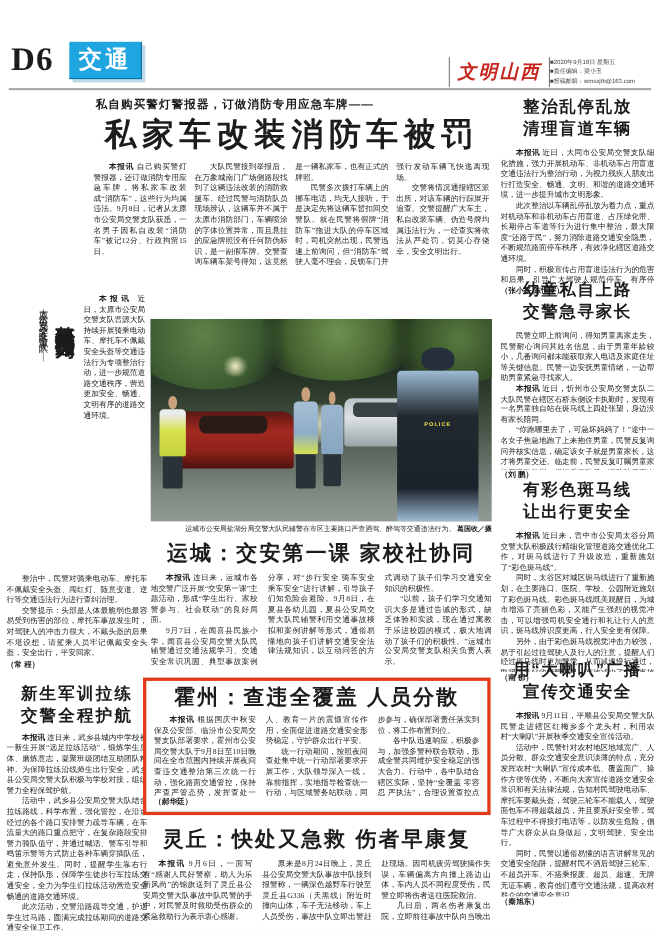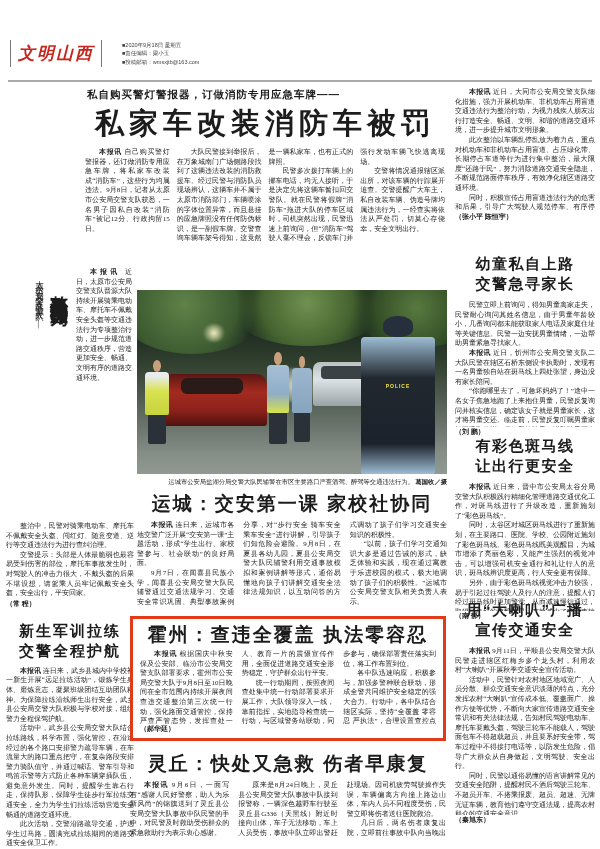--- a/index.html
+++ b/index.html
@@ -5,21 +5,21 @@
   html,body{margin:0;padding:0;background:#e8e8e6;}
   .page{position:relative;width:600px;height:849px;background:#fff;margin:0 auto;overflow:hidden;
         font-family:"Liberation Serif","DejaVu Serif",serif;color:#1c1c1c;}
   
   .header{position:absolute;left:10px;top:38px;right:8px;height:38px;display:flex;justify-content:space-between;align-items:flex-start;}
   .header-left{display:flex;align-items:center;gap:14px;}
   .page-no{font-family:"Liberation Serif",serif;font-weight:bold;font-size:30px;letter-spacing:1px;}
   .section-box{display:inline-block;background:#1fa5df;color:#fff;font-family:"Liberation Sans",sans-serif;
                font-weight:bold;font-size:21px;line-height:1;padding:6px 9px 7px;letter-spacing:3px;
                box-shadow:3px 3px 0 #bfd9e6, -1px -1px 0 #0d6fa0 inset;}
-  .header-right{display:flex;align-items:center;gap:20px;margin-top:2px;}
+  .header-right{display:flex;align-items:center;gap:0;margin-top:14px;}
   .masthead{color:#c5261d;font-weight:bold;font-size:17px;letter-spacing:2px;font-style:italic;
             border-left:1.5px solid #777;border-right:1.5px solid #777;padding:2px 7px;}
   .info{font-family:"Liberation Sans",sans-serif;font-size:5.5px;line-height:8.5px;color:#444;width:92px;}
   .rule{position:absolute;left:8px;right:8px;top:80px;height:2px;background:#a9a9a9;}
   
   .para{margin:0;text-indent:2em;font-size:7px;line-height:9.6px;text-align:justify;}
   .attrib{text-align:left;font-weight:bold;font-size:7px;line-height:10px;padding-right:3px;}
   .cols-4{column-count:4;column-gap:7px;overflow:hidden;}
   .cols-3{column-count:3;column-gap:9px;overflow:hidden;}
   .hl-center{font-family:"Liberation Sans",sans-serif;font-weight:bold;text-align:center;letter-spacing:2px;}
@@ -65,20 +65,24 @@
   .rart{position:absolute;left:455px;width:140px;}
   .r-hl{font-size:15px;line-height:20px;margin-bottom:7px;letter-spacing:1.5px;}
   .r-body{overflow:hidden;}
 </style>
 </head>
 <body>
 
 <div class="page">
 
   <div class="header">
+    <div class="header-left">
+      <span class="page-no">D6</span>
+      <span class="section-box">交通</span>
+    </div>
     <div class="header-right">
       <span class="masthead">文明山西</span>
       <div class="info">
         <div>■2020年9月18日  星期五</div>
         <div>■责任编辑：梁小玉</div>
         <div>■投稿邮箱：wmsxjtb@163.com</div>
       </div>
     </div>
   </div>
   <div class="rule"></div>
@@ -164,39 +168,43 @@
   <div class="story-yc">
     <div class="hl-center story-hl">运城：交安第一课  家校社协同</div>
     <div class="body cols-3">
         <p class="para"><b>本报讯</b> 连日来，运城市各地交警广泛开展“交安第一课”主题活动，形成“学生出行、家校警参与、社会联动”的良好局面。</p>
         <p class="para">9月7日，在闻喜县民族小学，闻喜县公安局交警大队民辅警通过交通法规学习、交通安全常识巩固、典型事故案例分享，对“步行安全 骑车安全 乘车安全”进行讲解，引导孩子们知危险会避险。9月8日，在夏县各幼儿园，夏县公安局交警大队民辅警利用交通事故模拟和案例讲解等形式，通俗易懂地向孩子们讲解交通安全法律法规知识，以互动问答的方式调动了孩子们学习交通安全知识的积极性。</p>
         <p class="para">“以前，孩子们学习交通知识大多是通过告诫的形式，缺乏体验和实践，现在通过寓教于乐进校园的模式，极大地调动了孩子们的积极性。”运城市公安局交警支队相关负责人表示。</p>
       </div>
   </div>
 
   <div class="redbox">
-    <div class="hl-center story-hl">霍州：查违全覆盖  执法零容忍</div>
+    <div class="hl-center story-hl">霍州：查违全覆盖  人员分散</div>
     <div class="body cols-3">
         <p class="para"><b>本报讯</b> 根据国庆中秋安保及公安部、临汾市公安局交警支队部署要求，霍州市公安局交警大队于9月8日至10日晚间在全市范围内持续开展夜间查违交通整治第三次统一行动，强化路面交通管控，保持严查严管态势，发挥查处一人、教育一片的震慑宣传作用，全面促进道路交通安全形势稳定，守护群众出行平安。</p>
         <p class="para">统一行动期间，按照夜间查处集中统一行动部署要求开展工作，大队领导深入一线，靠前指挥，实地指导检查统一行动，与区域警务站联动，同步参与，确保部署责任落实到位，将工作布置到位。</p>
         <p class="para">各中队迅速响应，积极参与，加强多警种联合联动，形成全警共同维护安全稳定的强大合力。行动中，各中队结合辖区实际，坚持“全覆盖 零容忍 严执法”，合理设置查控点位，坚持“一车多查”，重点查处酒驾、醉驾、毒驾、无证驾驶、遮挡号牌等涉牌涉证、非法改装车辆违法行为，严查交通违法行为。</p>
       </div>
     <div class="attrib" style="margin-top:-10px;">（郝华廷）</div>
   </div>
 
   <div class="story-lq">
     <div class="hl-center story-hl">灵丘：快处又急救  伤者早康复</div>
     <div class="body cols-3">
         <p class="para"><b>本报讯</b> 9月6日，一面写有“感谢人民好警察，助人为乐新风尚”的锦旗送到了灵丘县公安局交警大队事故中队民警的手中，对民警及时救助受伤群众的紧急救助行为表示衷心感谢。</p>
         <p class="para">原来是8月24日晚上，灵丘县公安局交警大队事故中队接到报警称，一辆深色越野车行驶至灵丘县G336（天黑线）附近时撞向山体，车子无法移动，车上人员受伤，事故中队立即出警赶赴现场。因司机疲劳驾驶操作失误，车辆偏离方向撞上路边山体，车内人员不同程度受伤，民警立即将伤者送往医院救治。</p>
         <p class="para">几日后，两名伤者康复出院，立即前往事故中队向当晚出警人员表达感激之情。交警提醒，出行前一定要对车辆进行检查，确保车况良好再出行，保持良好精神避免疲劳驾驶。</p>
       </div>
   </div>
 
   <div class="rart" style="top:88px;">
+    <div class="hl-center r-hl">
+      <div>整治乱停乱放</div>
+      <div>清理盲道车辆</div>
+    </div>
     <div class="r-body" style="max-height:124px;">
         <p class="para"><b>本报讯</b> 近日，大同市公安局交警支队细化措施，强力开展机动车、非机动车占用盲道交通违法行为整治行动，为视力残疾人朋友出行打造安全、畅通、文明、和谐的道路交通环境，进一步提升城市文明形象。</p>
         <p class="para">此次整治以车辆乱停乱放为着力点，重点对机动车和非机动车占用盲道、占压绿化带、长期停占车道等行为进行集中整治，最大限度“还路于民”，努力消除道路交通安全隐患，不断规范路面停车秩序，有效净化辖区道路交通环境。</p>
         <p class="para">同时，积极宣传占用盲道违法行为的危害和后果，引导广大驾驶人规范停车、有序停车，最大限度地争取社会各界对整治工作的理解、支持和配合。</p>
       </div>
     <div class="attrib">（张小平 陈恒宇）</div>
   </div>
 
   <div class="rart" style="top:254px;">
     <div class="hl-center r-hl">

